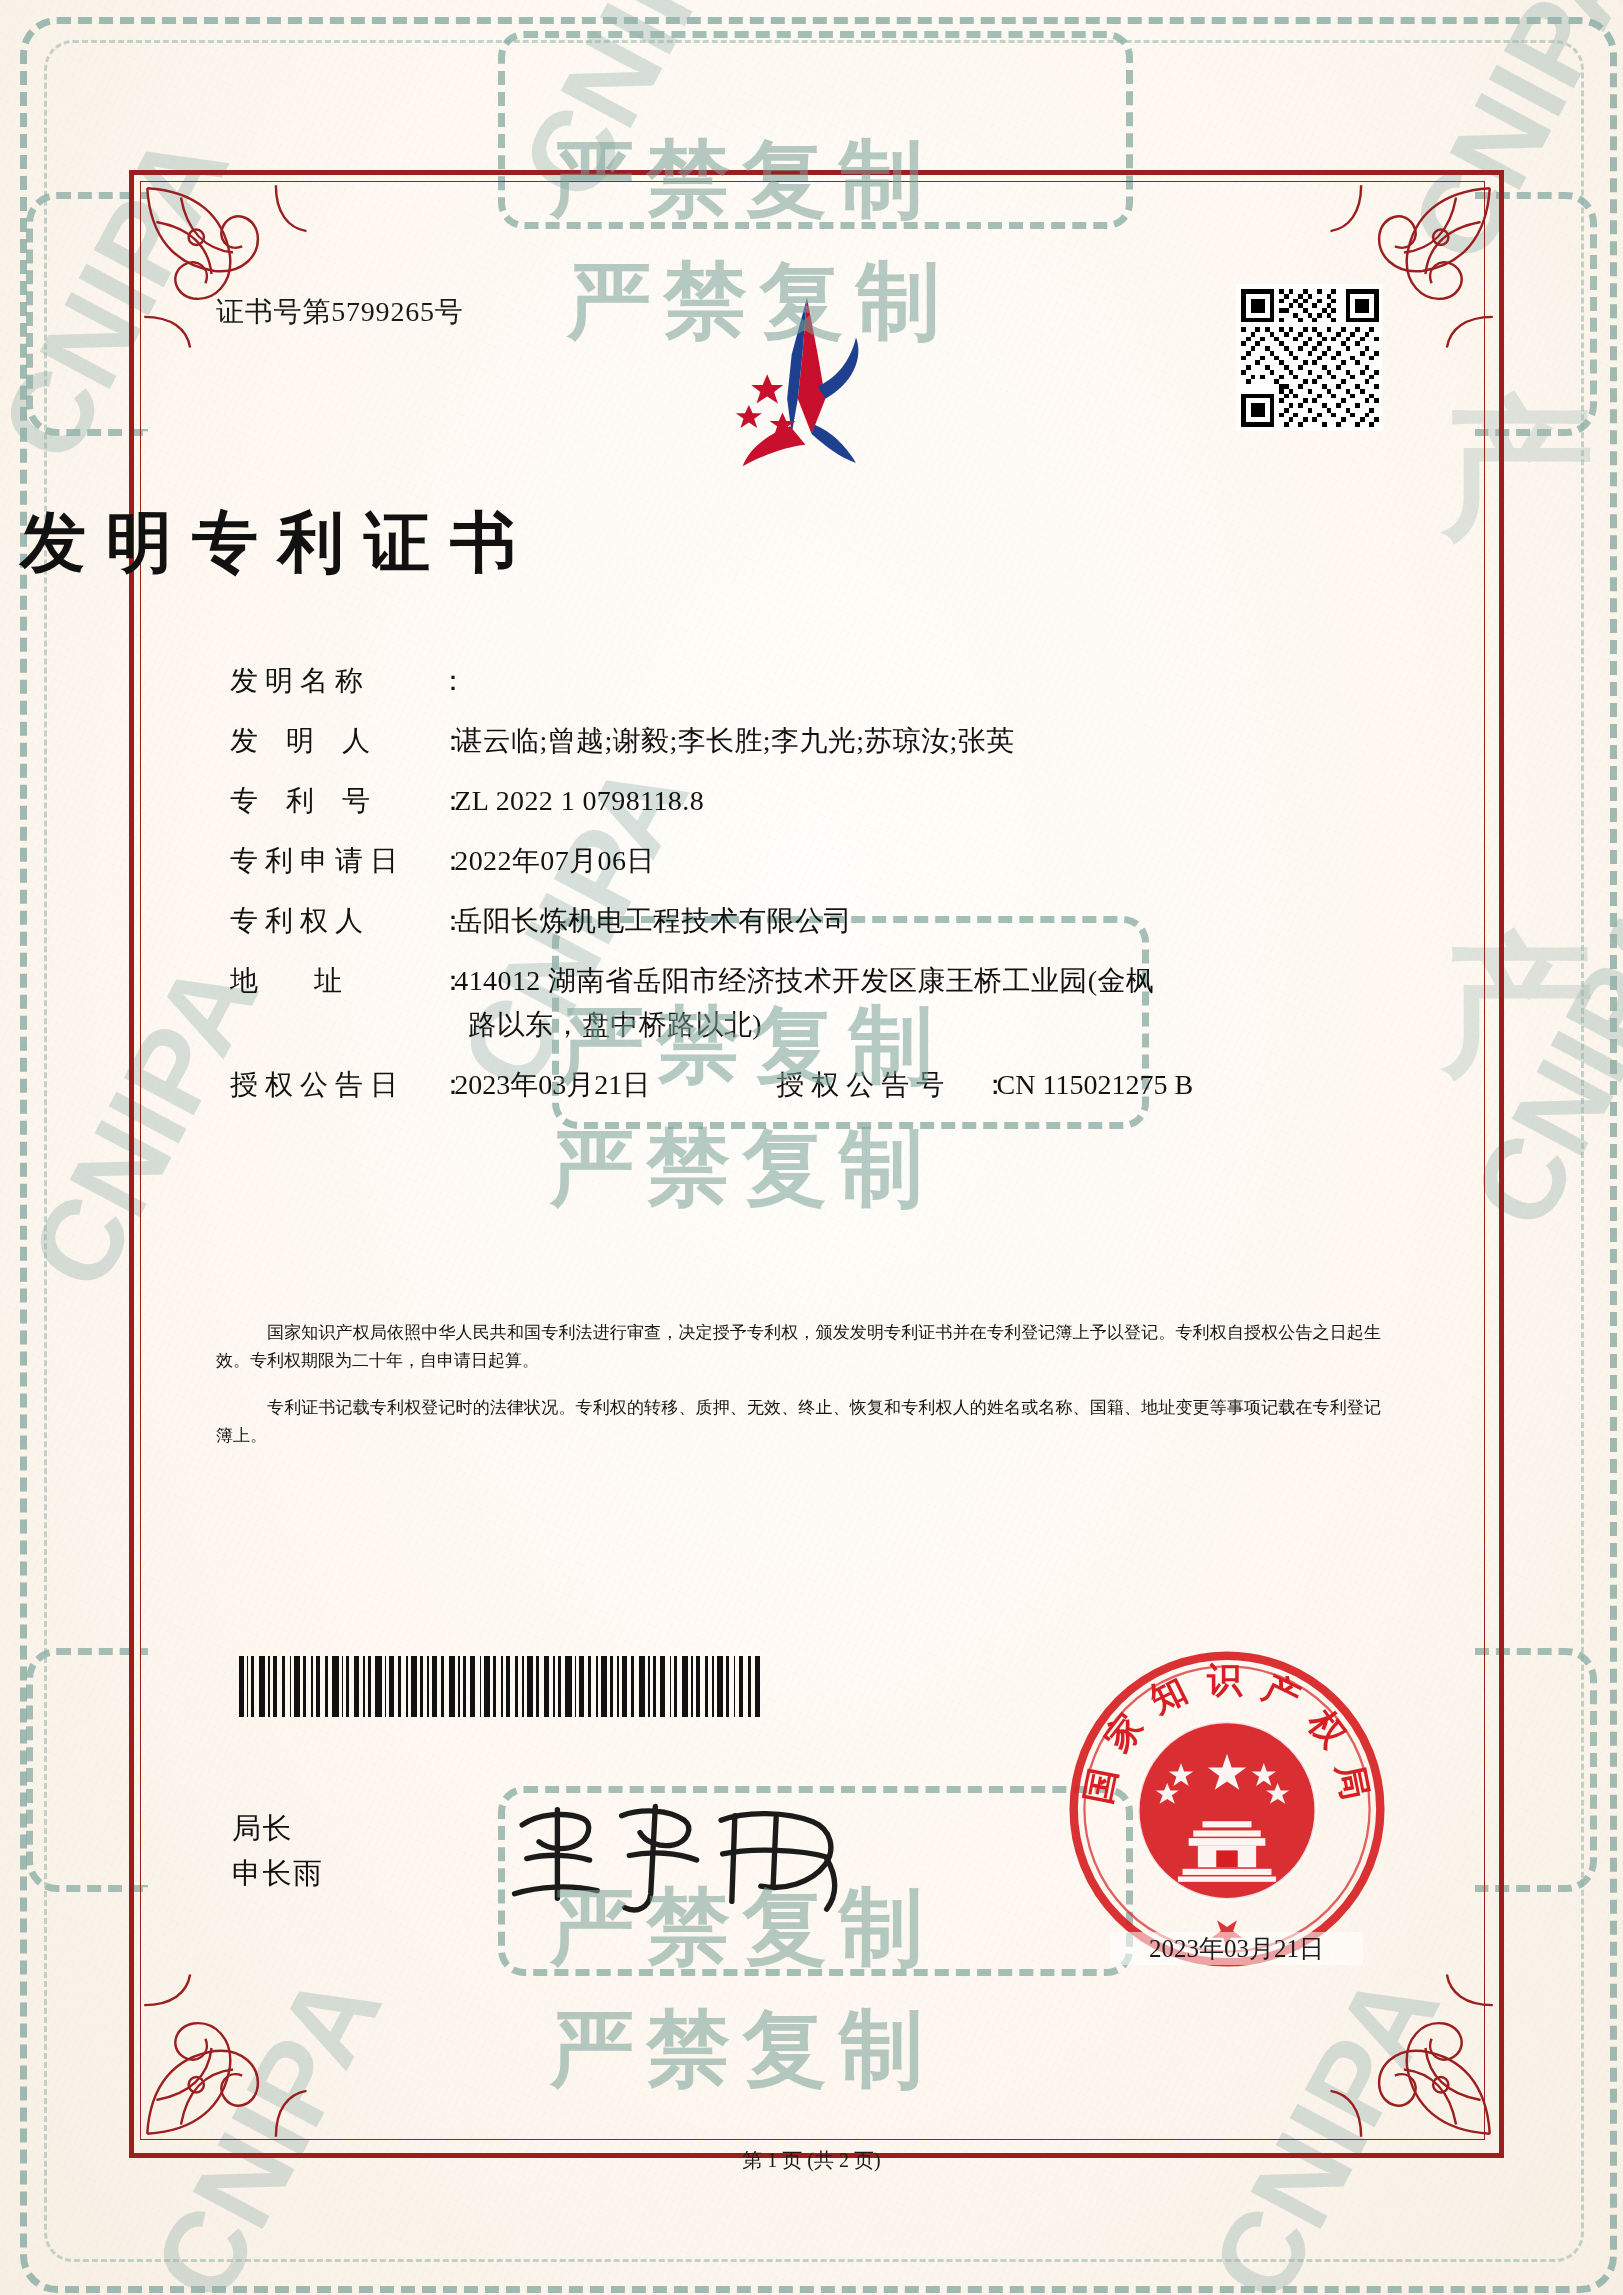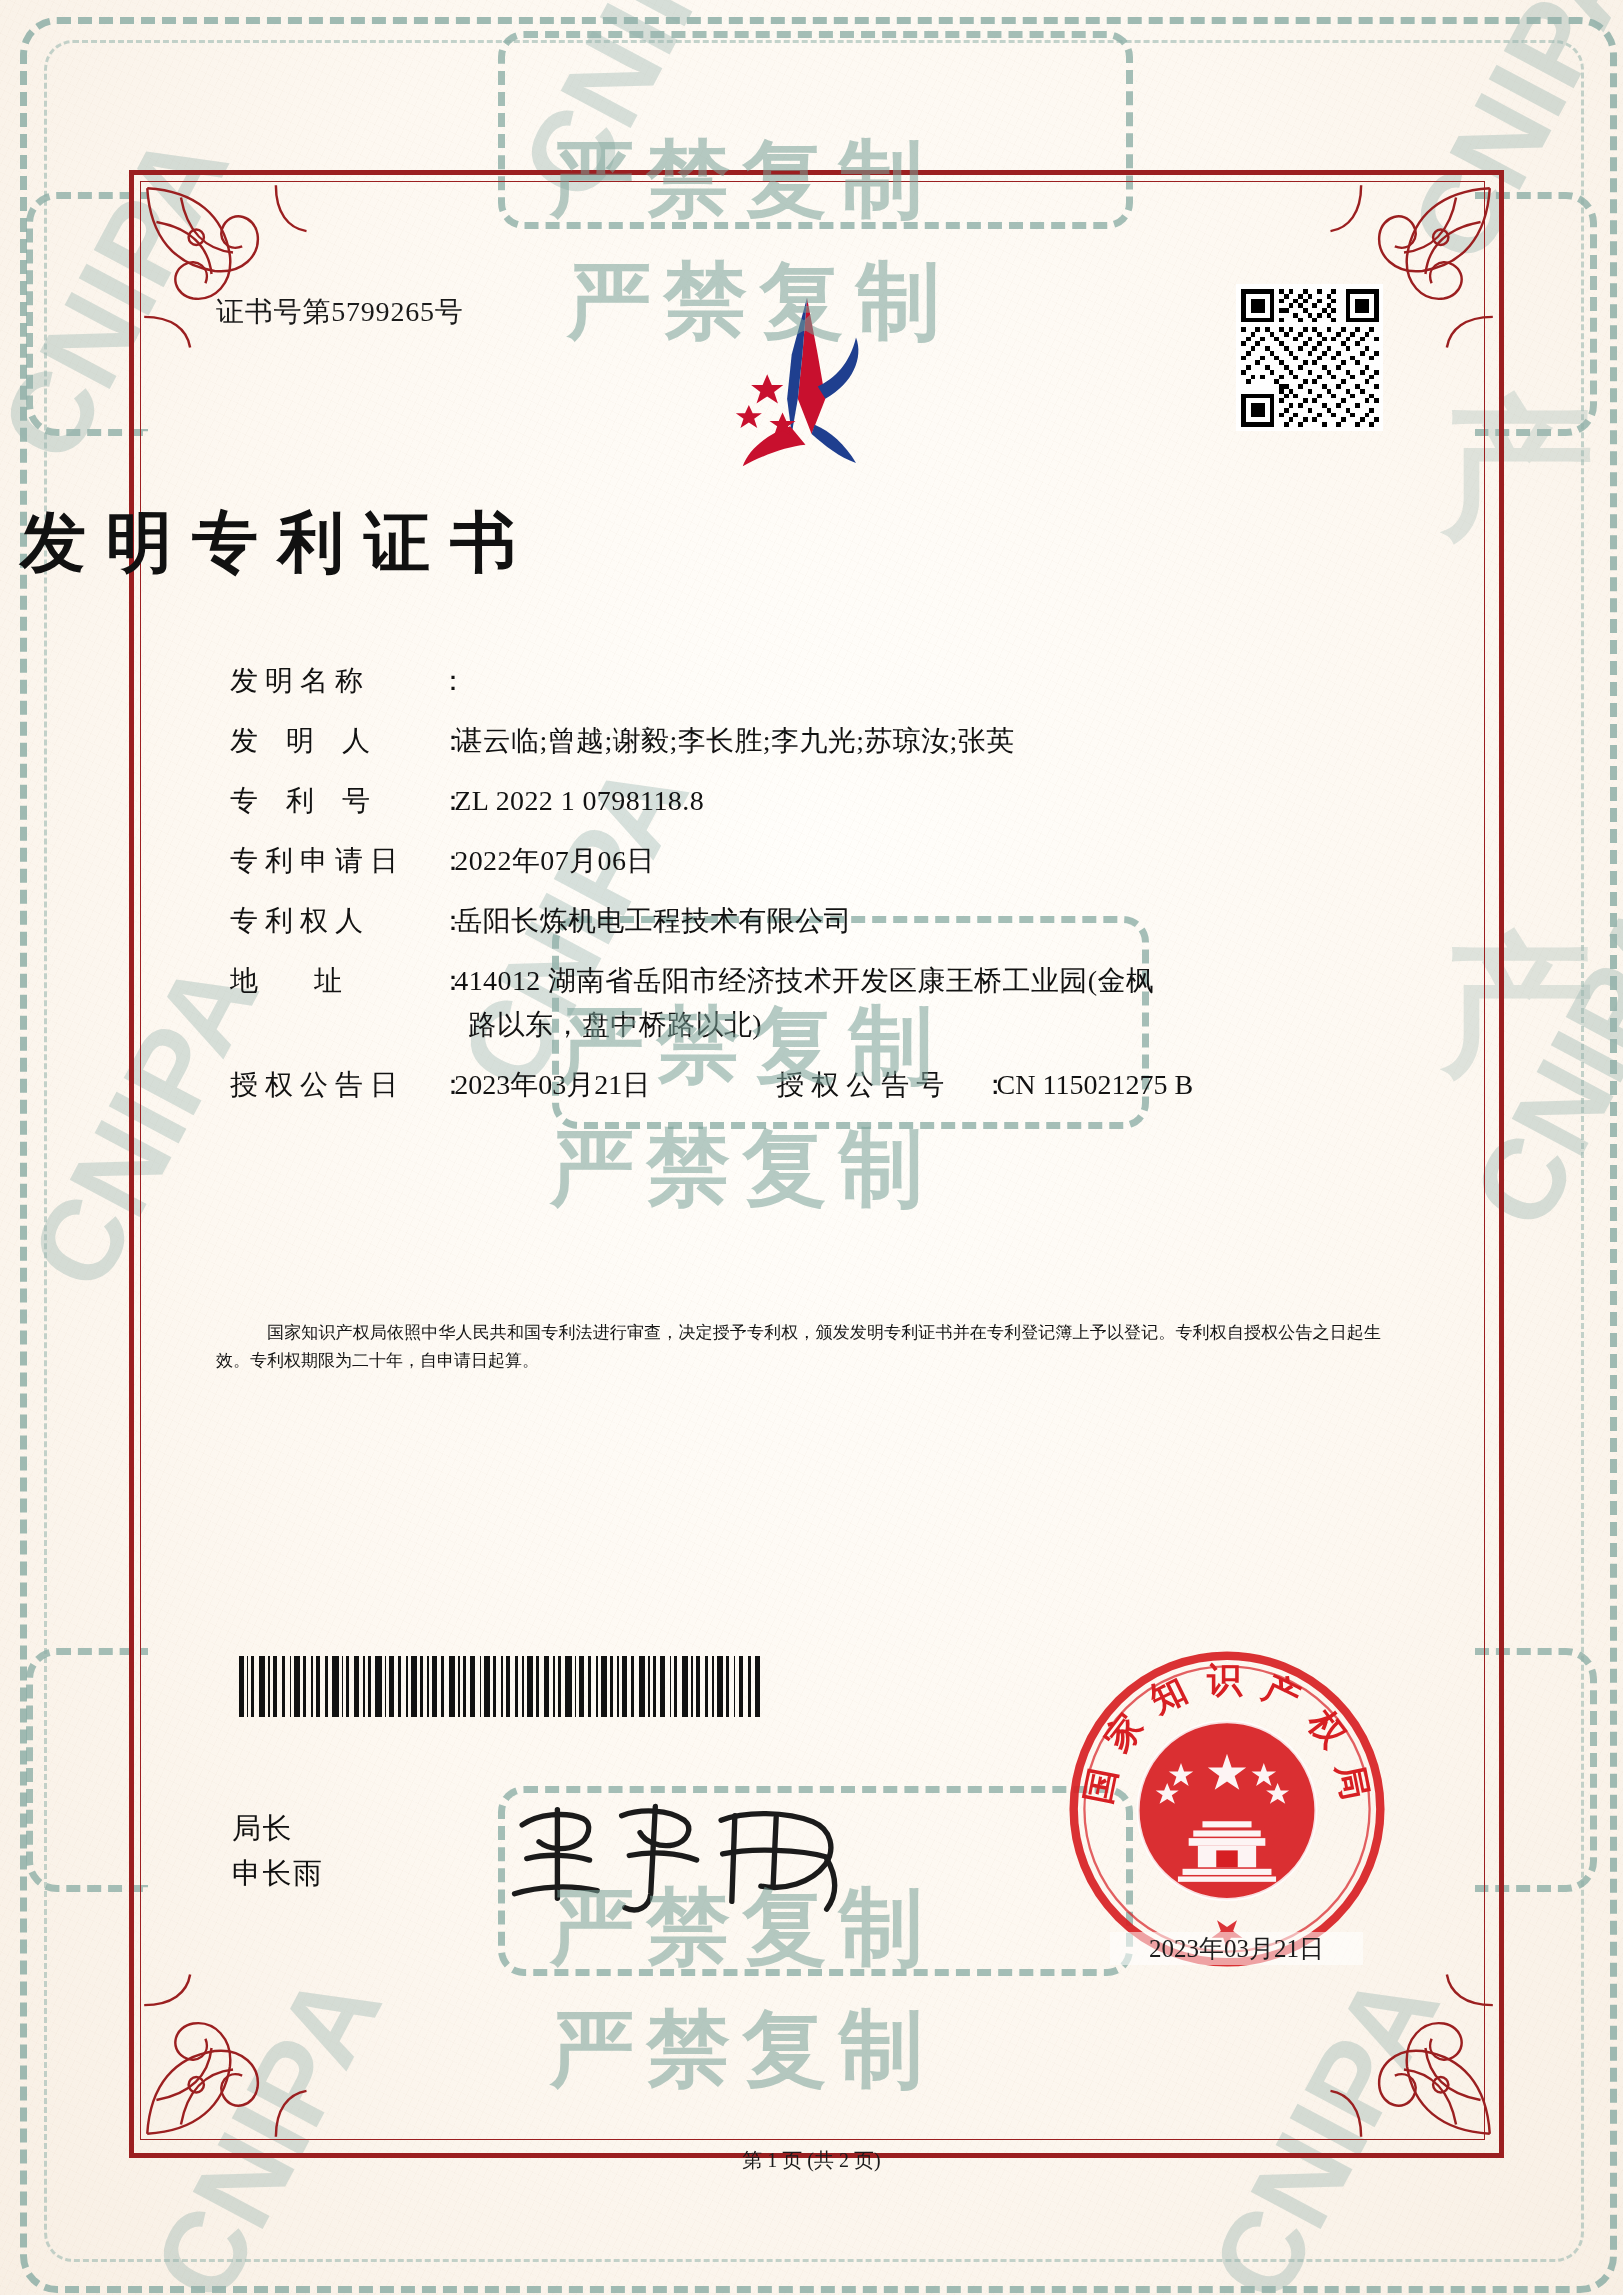--- a/index.html
+++ b/index.html
@@ -620,20 +620,21 @@
       <span class="field-colon">：</span>
       <span class="second-value" style="width:322px">2023年03月21日</span>
       <span class="second-label">授 权 公 告 号</span>
       <span class="field-colon">：</span>
       <span class="second-value">CN 115021275 B</span>
     </div>
   </div>
 
   <div class="paragraphs">
     <p>国家知识产权局依照中华人民共和国专利法进行审查，决定授予专利权，颁发发明专利证书并在专利登记簿上予以登记。专利权自授权公告之日起生效。专利权期限为二十年，自申请日起算。</p>
+    <p>专利证书记载专利权登记时的法律状况。专利权的转移、质押、无效、终止、恢复和专利权人的姓名或名称、国籍、地址变更等事项记载在专利登记簿上。</p>
   </div>
 
   <svg class="barcode" viewBox="0 0 340 40" preserveAspectRatio="none" shape-rendering="crispEdges">
     <rect width="340" height="40" fill="#ffffff" opacity="0"></rect>
     <g fill="#111111">
       <rect x="0" y="0" width="3" height="40"></rect>
         <rect x="5" y="0" width="1" height="40"></rect>
       <rect x="8" y="0" width="2" height="40"></rect>
         <rect x="13" y="0" width="4" height="40"></rect>
       <rect x="19" y="0" width="1" height="40"></rect>

